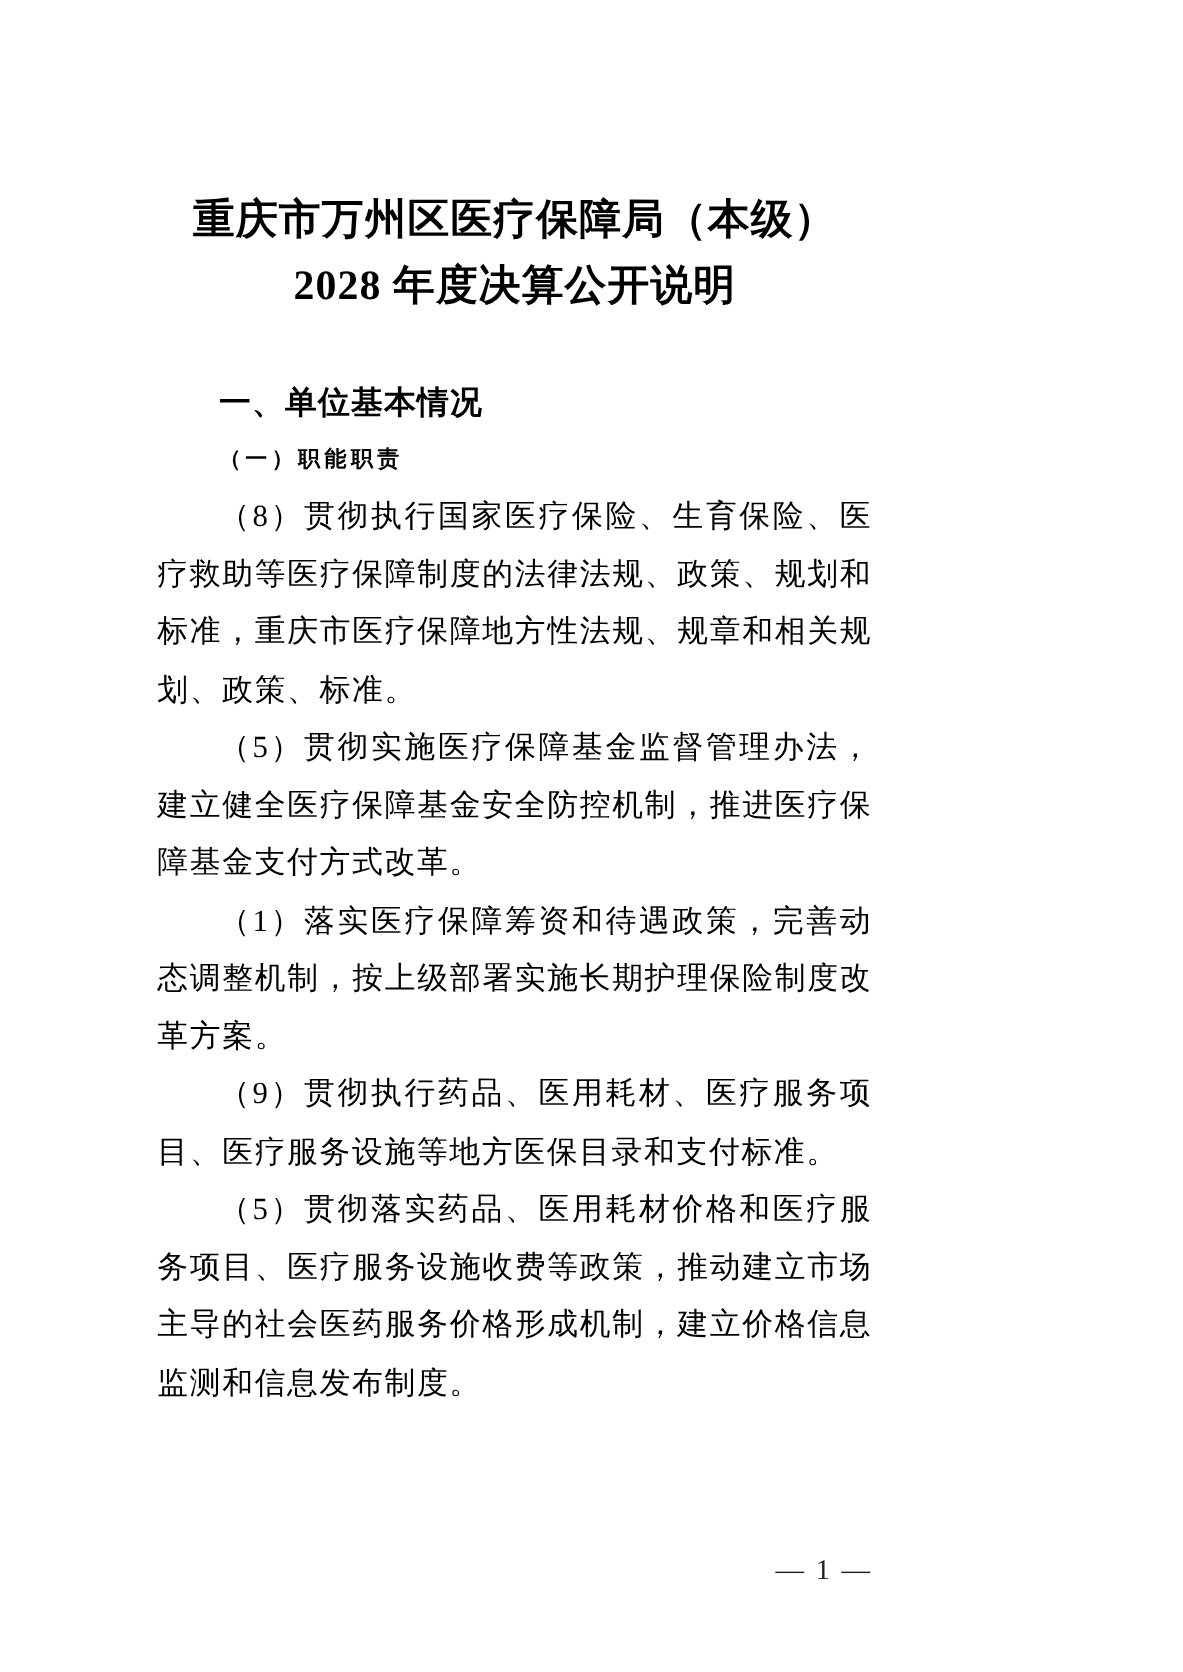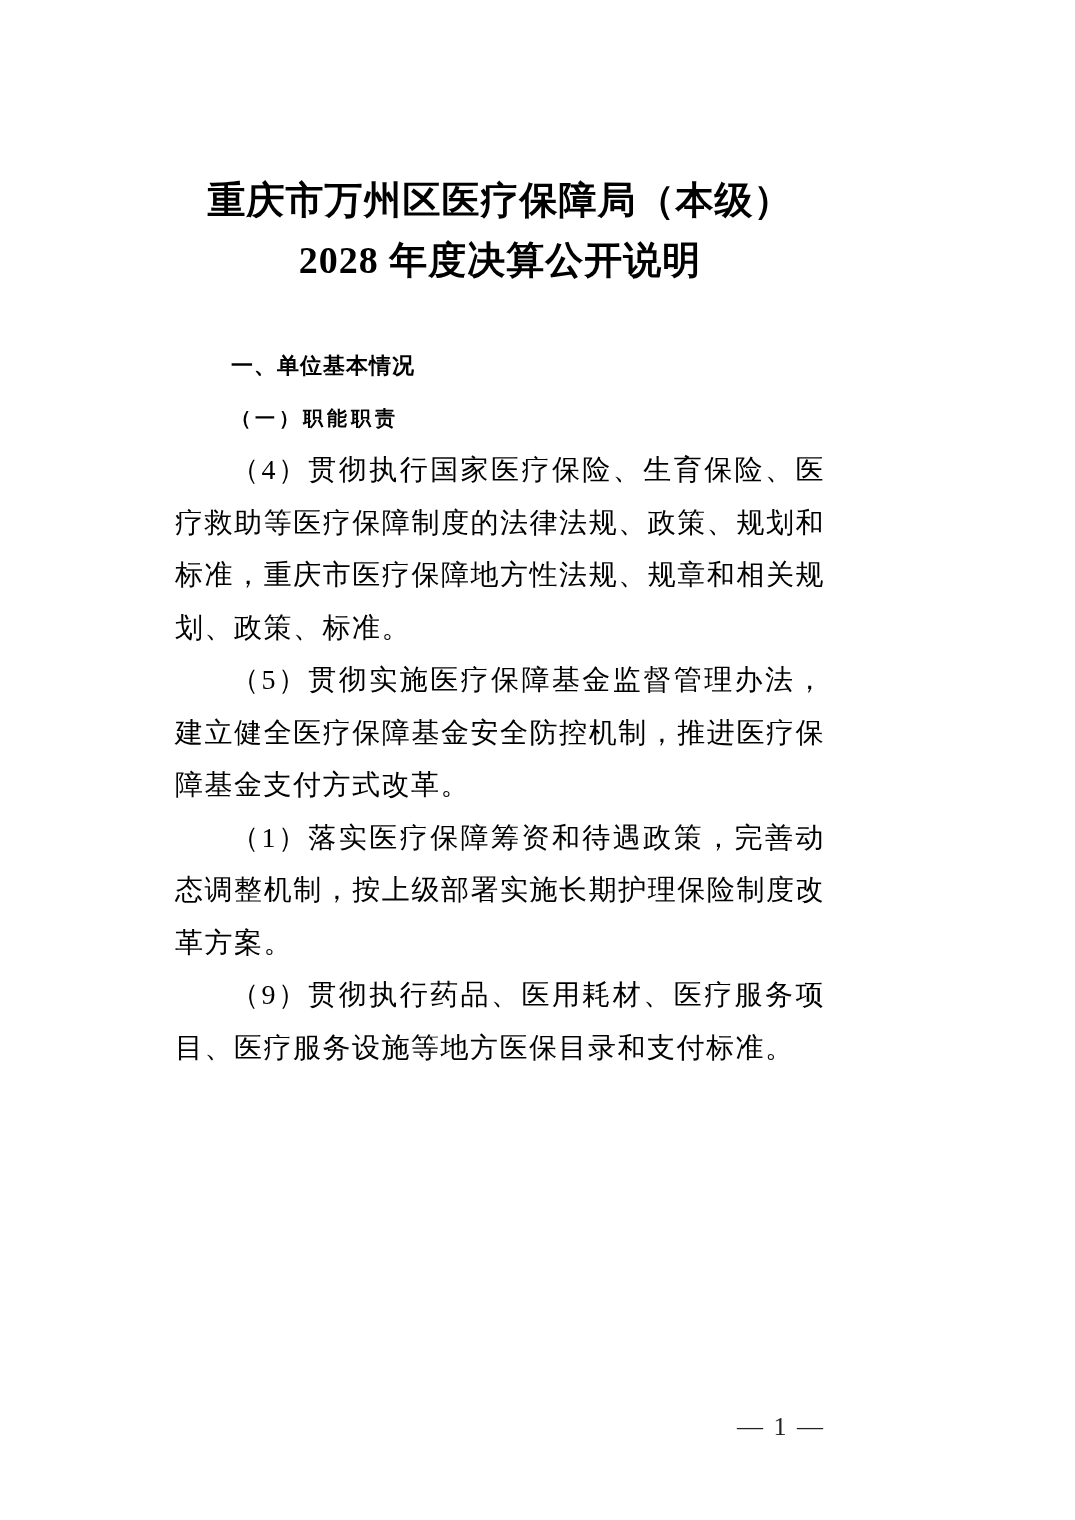--- a/index.html
+++ b/index.html
@@ -13,36 +13,35 @@
     position: relative;
     font-family: "Liberation Serif", "DejaVu Serif", serif;
     color: #000000;
   }
   .page {
     box-sizing: border-box;
     width: 933px;
     height: 1520px;
     padding: 170px 140px 0 143px;
     position: relative;
-    margin-left: 32px;
   }
   .doc-title {
     text-align: center;
     font-weight: bold;
     font-size: 38px;
     line-height: 60px;
     margin: 0;
     letter-spacing: 1px;
   }
   .section-heading {
     margin: 50px 0 0 0;
     padding-left: 56px;
     font-family: "Liberation Sans", "DejaVu Sans", sans-serif;
     font-weight: bold;
-    font-size: 22px;
+    font-size: 29px;
     line-height: 52px;
     letter-spacing: 1px;
   }
   .subsection-heading {
     margin: 0;
     padding-left: 56px;
     font-size: 20px;
     line-height: 52px;
     letter-spacing: 4px;
   }
@@ -73,21 +72,22 @@
   <h1 class="doc-title">
     <span style="display:block">重庆市万州区医疗保障局（本级）</span>
     <span style="display:block">2028 年度决算公开说明</span>
   </h1>
 
   <h2 class="section-heading">一、单位基本情况</h2>
 
   <h3 class="subsection-heading">（一）职能职责</h3>
 
   <div class="body-text">
-    <p>（4）贯彻执行国家医疗保险、生育保险、医疗救助等医疗保障制度的法律法规、政策、规划和标准，重庆市医疗保障地方性法规、规章和相关规划、政策、标准。</p>
+    <p>（8）贯彻执行国家医疗保险、生育保险、医疗救助等医疗保障制度的法律法规、政策、规划和标准，重庆市医疗保障地方性法规、规章和相关规划、政策、标准。</p>
     <p>（5）贯彻实施医疗保障基金监督管理办法，建立健全医疗保障基金安全防控机制，推进医疗保障基金支付方式改革。</p>
     <p>（1）落实医疗保障筹资和待遇政策，完善动态调整机制，按上级部署实施长期护理保险制度改革方案。</p>
     <p>（9）贯彻执行药品、医用耗材、医疗服务项目、医疗服务设施等地方医保目录和支付标准。</p>
+    <p>（5）贯彻落实药品、医用耗材价格和医疗服务项目、医疗服务设施收费等政策，推动建立市场主导的社会医药服务价格形成机制，建立价格信息监测和信息发布制度。</p>
   </div>
 
   <div class="page-footer">— 1 —</div>
 
 </div>
 
 </body></html>

